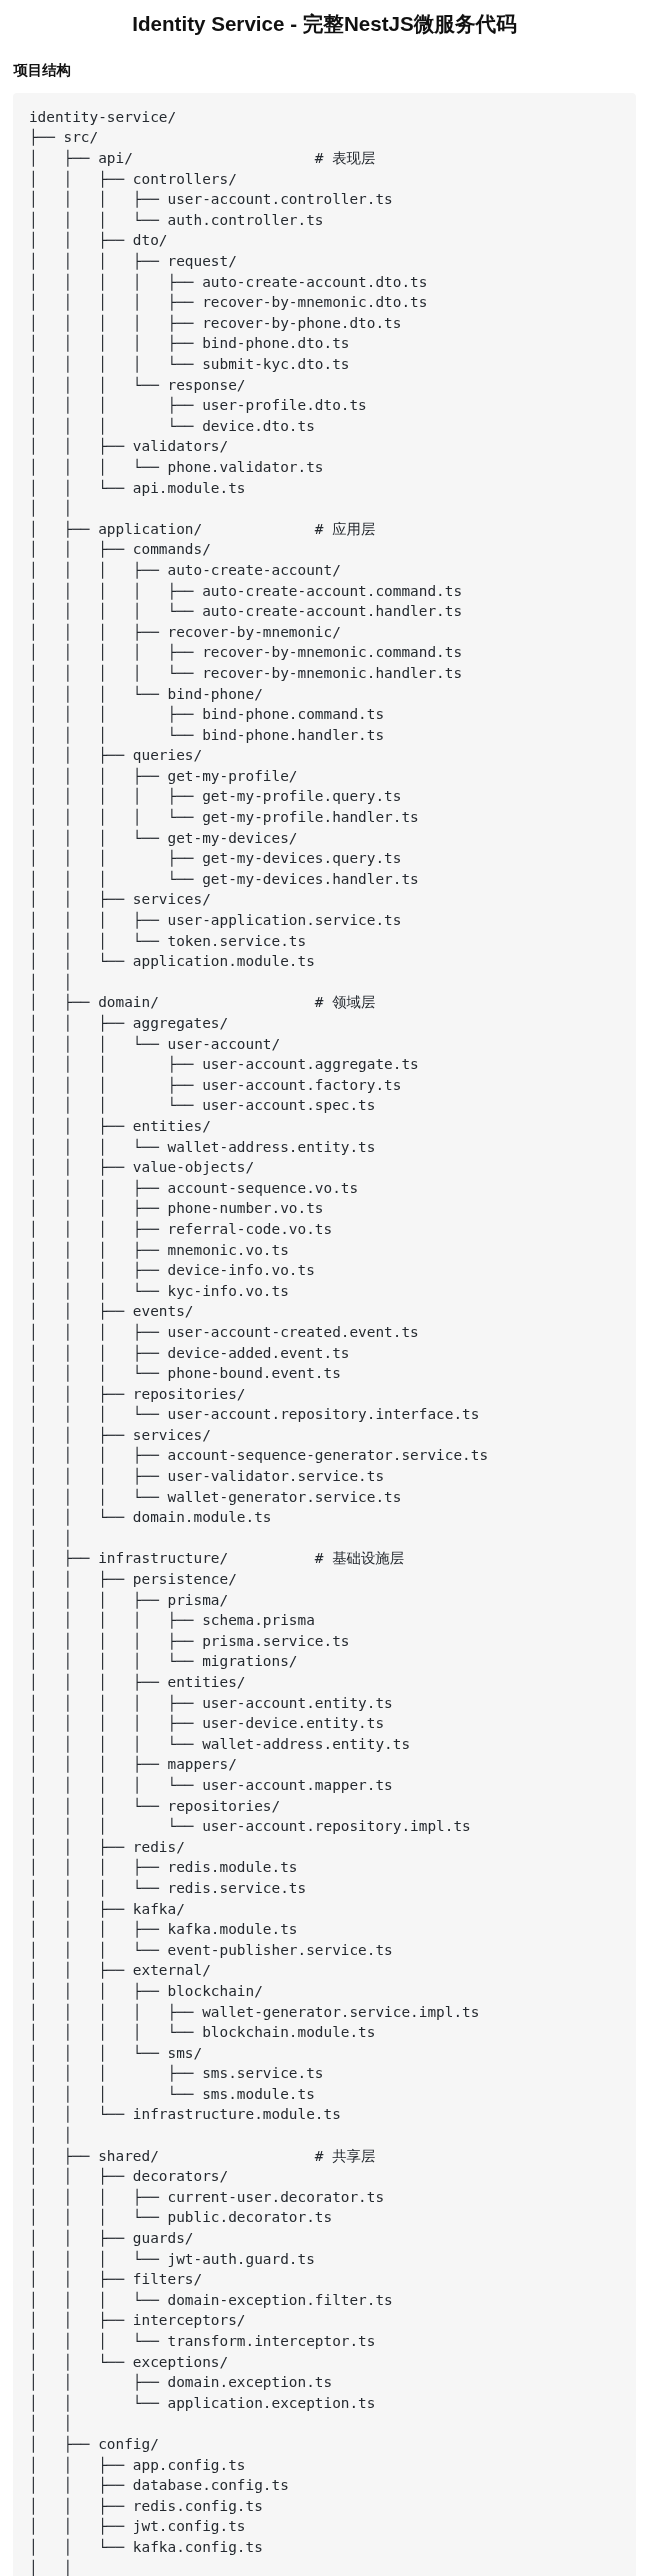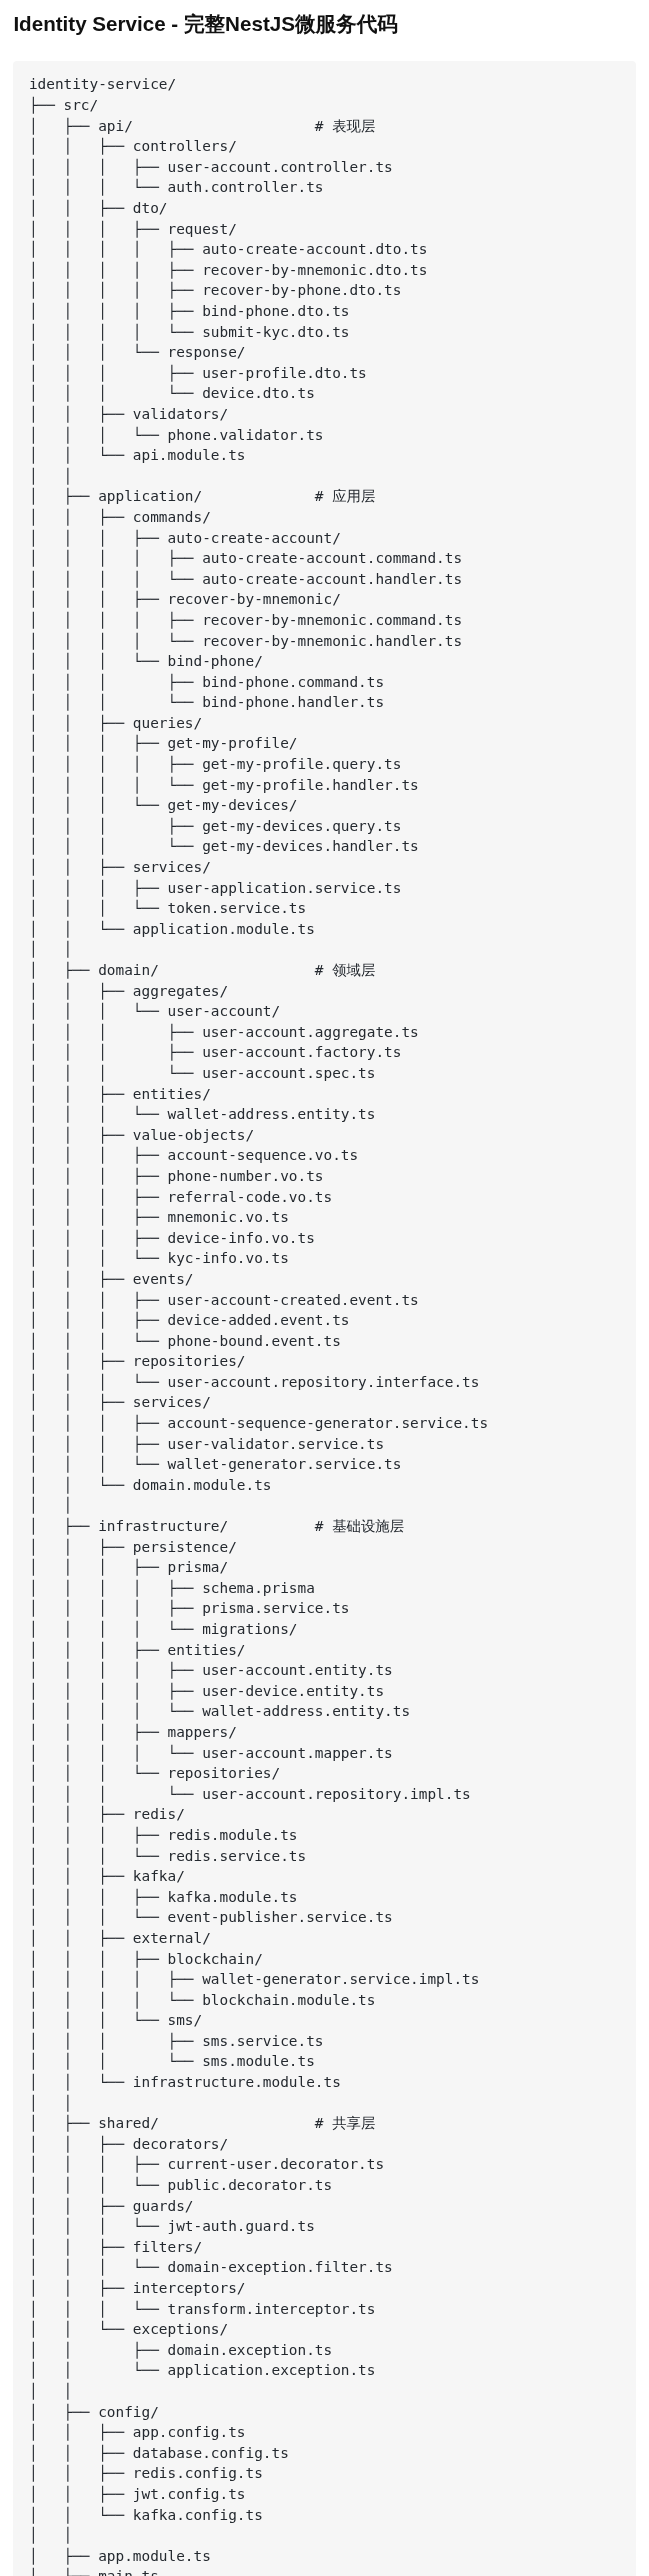--- a/index.html
+++ b/index.html
@@ -13,20 +13,21 @@
   .doc {
     width: 649px;
     padding: 12.4px 13.4px 15.5px 13.4px;
   }
   .page-title {
     font-size: 20.6px;
     line-height: 1.2;
     font-weight: 700;
     margin: 0 0 24px 0;
     color: #111111;
+    text-align: center;
   }
   .section-heading {
     font-size: 14.4px;
     line-height: 1.25;
     font-weight: 700;
     margin: 0 0 14.4px 0;
     color: #111111;
   }
   .code-block {
     background: #f6f6f6;
@@ -42,20 +43,21 @@
     color: #24292f;
     white-space: pre;
   }
 </style>
 </head>
 <body>
 
 <div class="doc">
   <h1 class="page-title">Identity Service - 完整NestJS微服务代码</h1>
 
+  <h2 class="section-heading">项目结构</h2>
 
   <div class="code-block">
     <pre class="file-tree">identity-service/
 ├── src/
 │   ├── api/                     # 表现层
 │   │   ├── controllers/
 │   │   │   ├── user-account.controller.ts
 │   │   │   └── auth.controller.ts
 │   │   ├── dto/
 │   │   │   ├── request/

